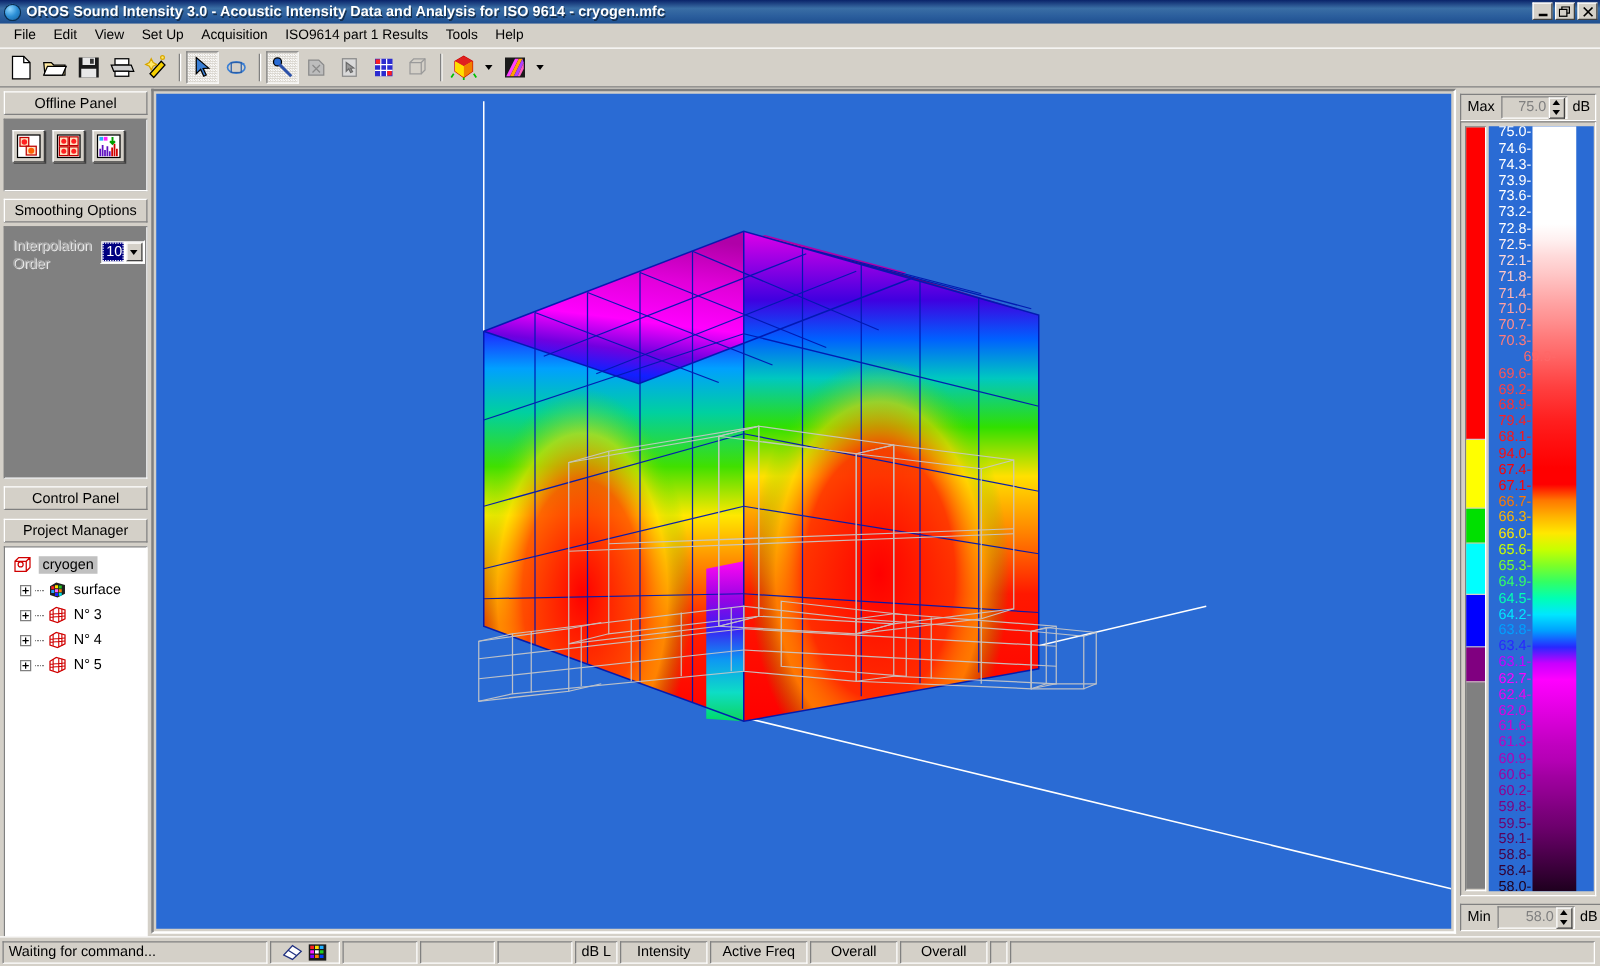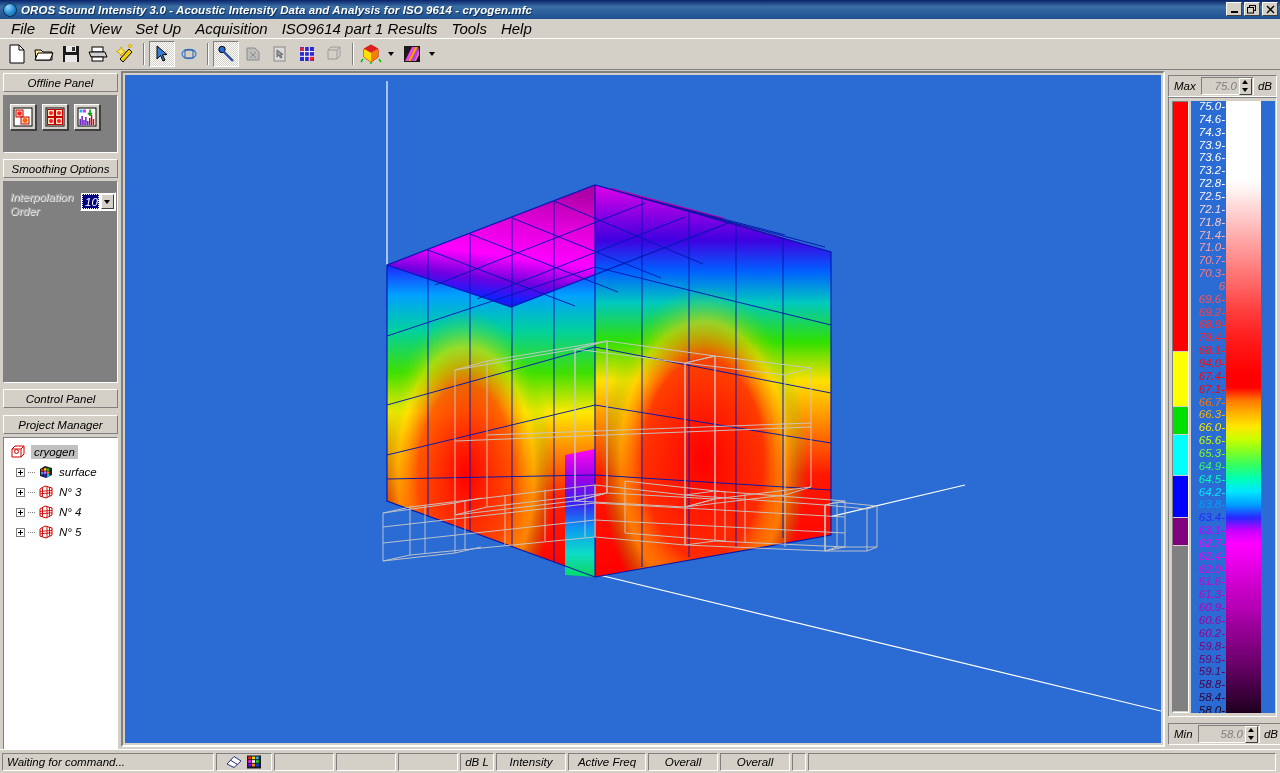--- a/index.html
+++ b/index.html
@@ -4,21 +4,21 @@
 <style>
   * { box-sizing: border-box; }
   html, body {
     margin: 0; padding: 0;
     width: 1280px; height: 773px;
     overflow: hidden;
     font-family: "Liberation Sans", sans-serif;
     font-size: 11px;
     background: #d4d0c8;
   }
-  #app { position: relative; width: 1280px; height: 773px; font-style: italic; }
+  #app { position: relative; width: 1280px; height: 773px; }
 
   
   #titlebar {
     position: absolute; left:0; top:0; width:1280px; height:19px;
     background: linear-gradient(to bottom, #0a246a 0%, #3a6ea5 35%, #2a5d9c 70%, #1f4f8f 100%);
     display: flex; align-items: center;
   }
   #titlebar-icon {
     width: 14px; height: 14px; margin: 0 4px 0 3px; flex: none;
     border-radius: 50%;
@@ -39,21 +39,21 @@
   }
   .tbtn svg { display:block; }
 
   
   #menubar {
     position:absolute; left:0; top:19px; width:1280px; height:19px;
     background:#d4d0c8; display:flex; align-items:center; padding-left:4px;
     border-bottom:1px solid #d4d0c8;
   }
   .menu-item {
-    padding: 2px 7px; font-size: 15px; color:#000; white-space:nowrap;
+    padding: 2px 7px; font-size: 11px; color:#000; white-space:nowrap;
   }
 
   
   #toolbar {
     position:absolute; left:0; top:38px; width:1280px; height:32px;
     background:#d4d0c8;
     border-top:1px solid #ffffff;
     border-bottom:1px solid #808080;
     display:flex; align-items:center; padding-left:4px;
   }

